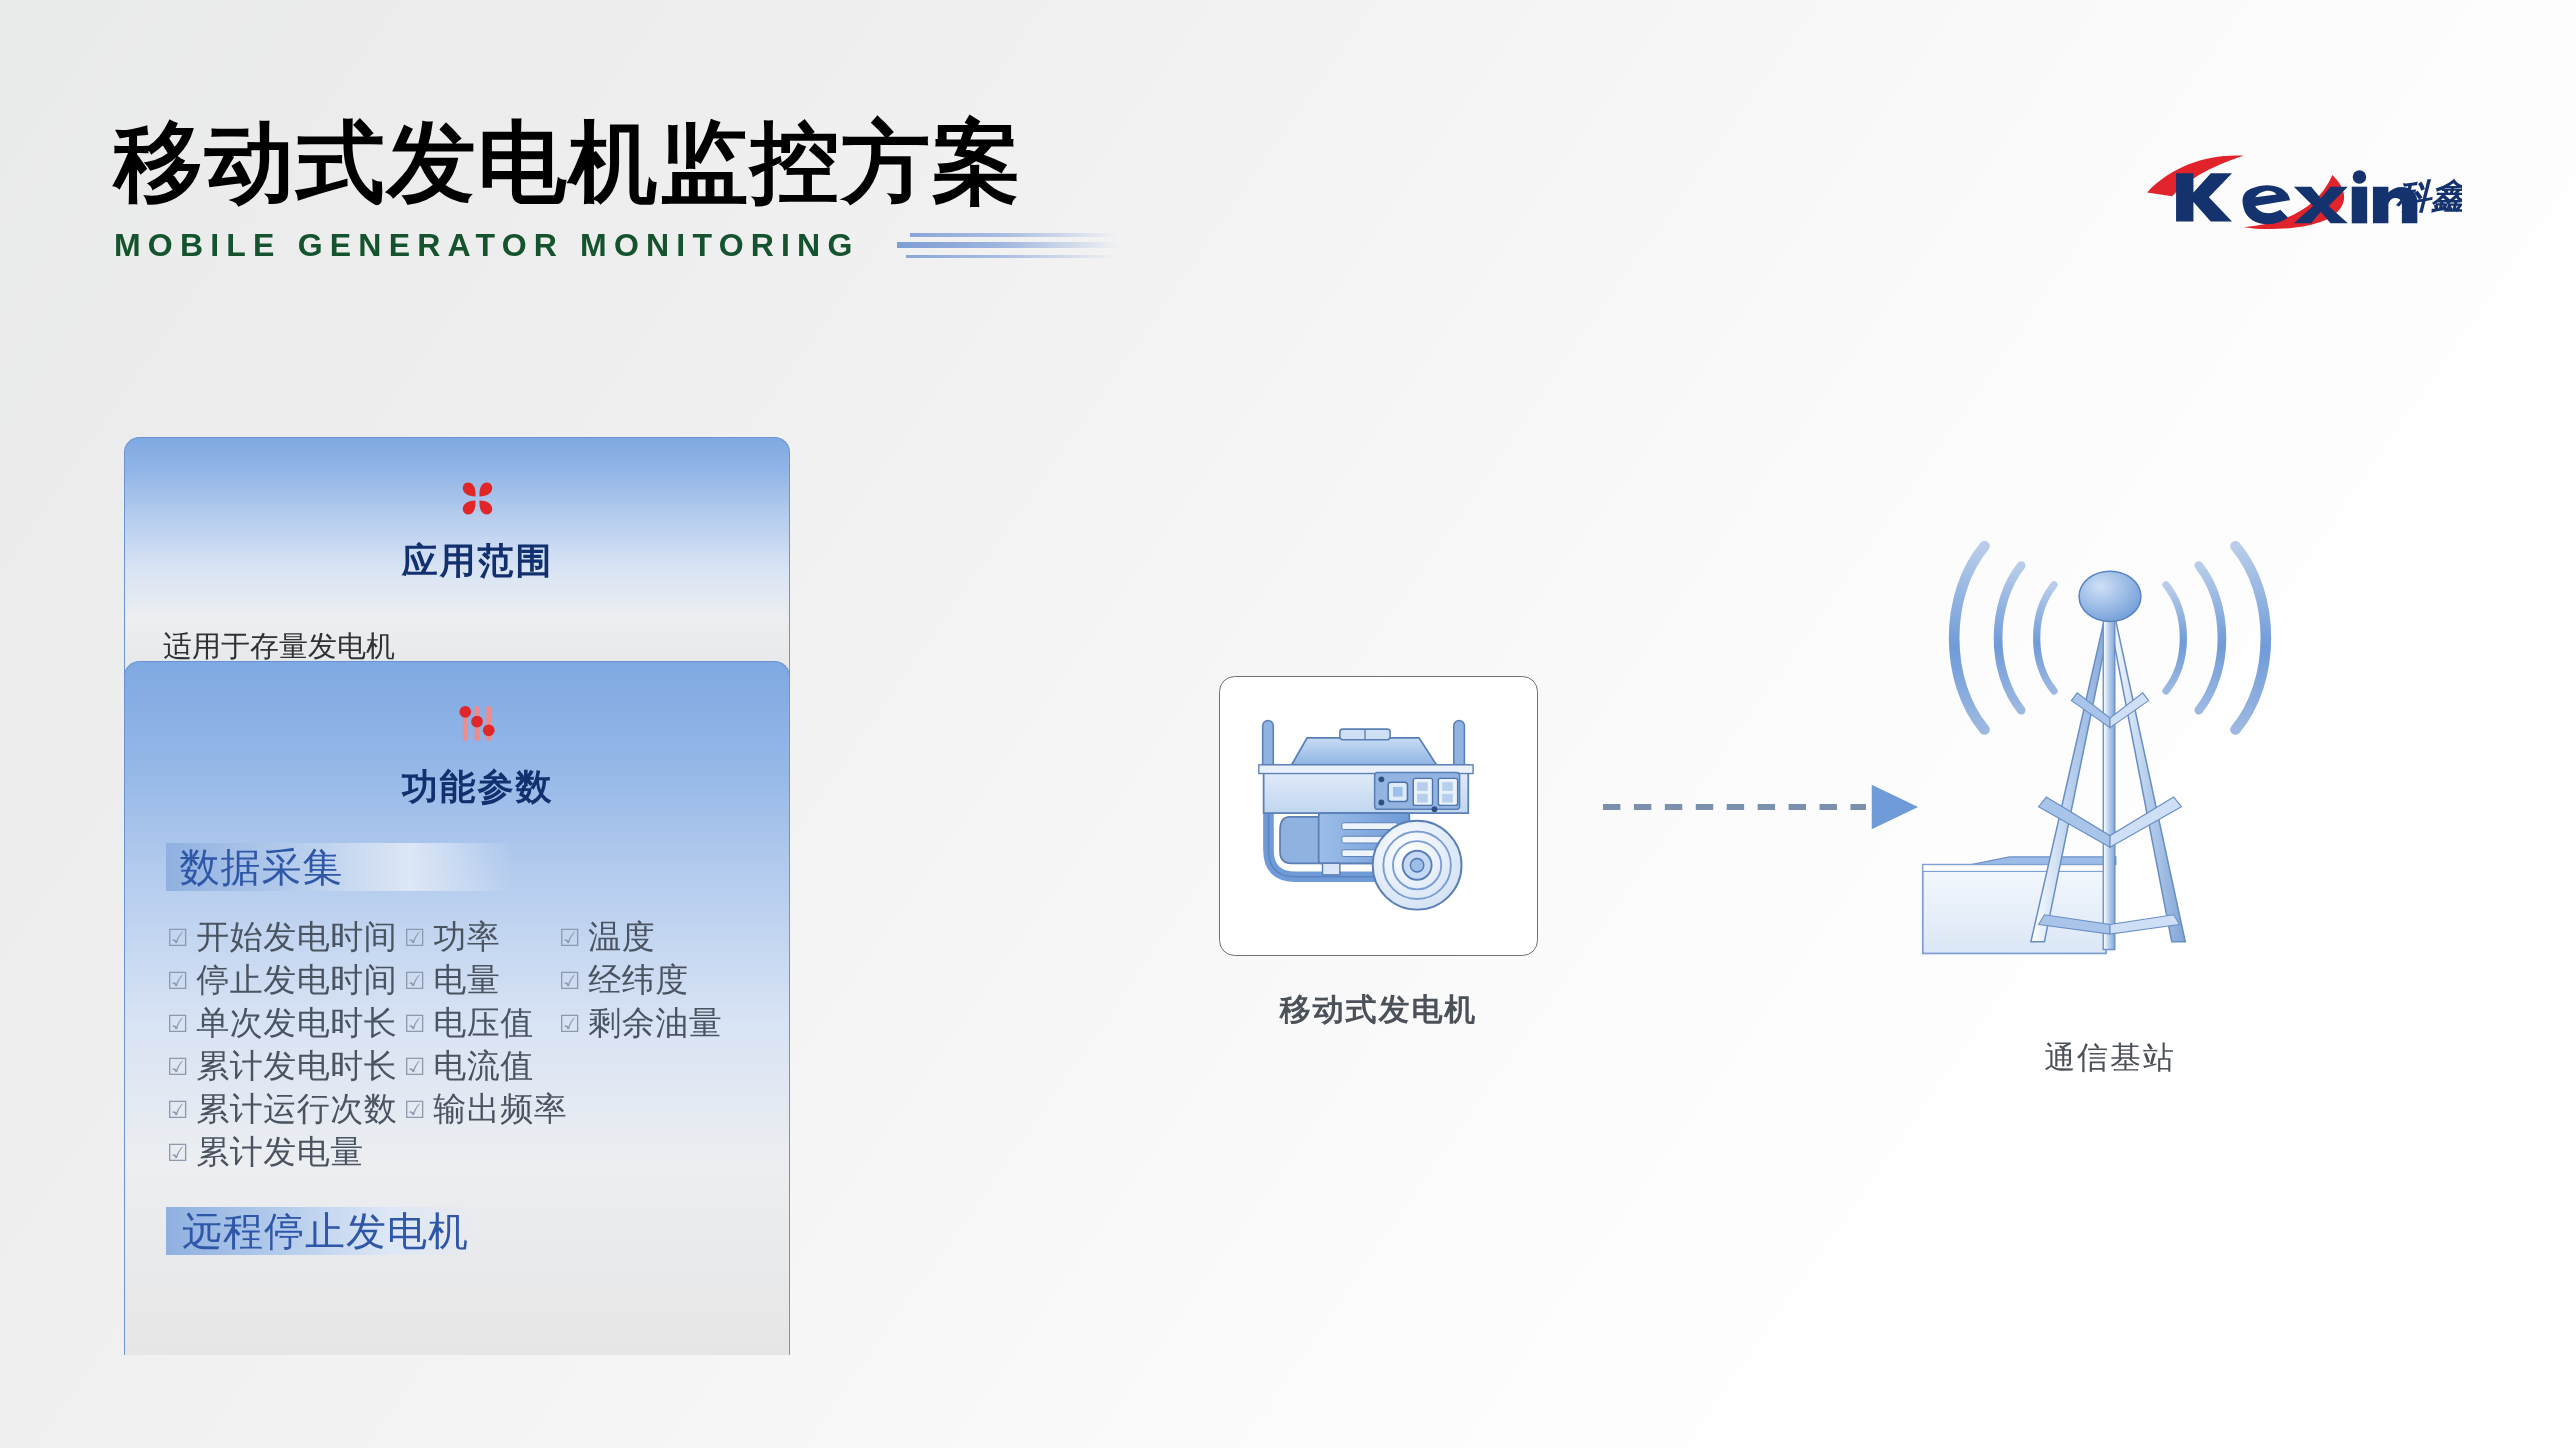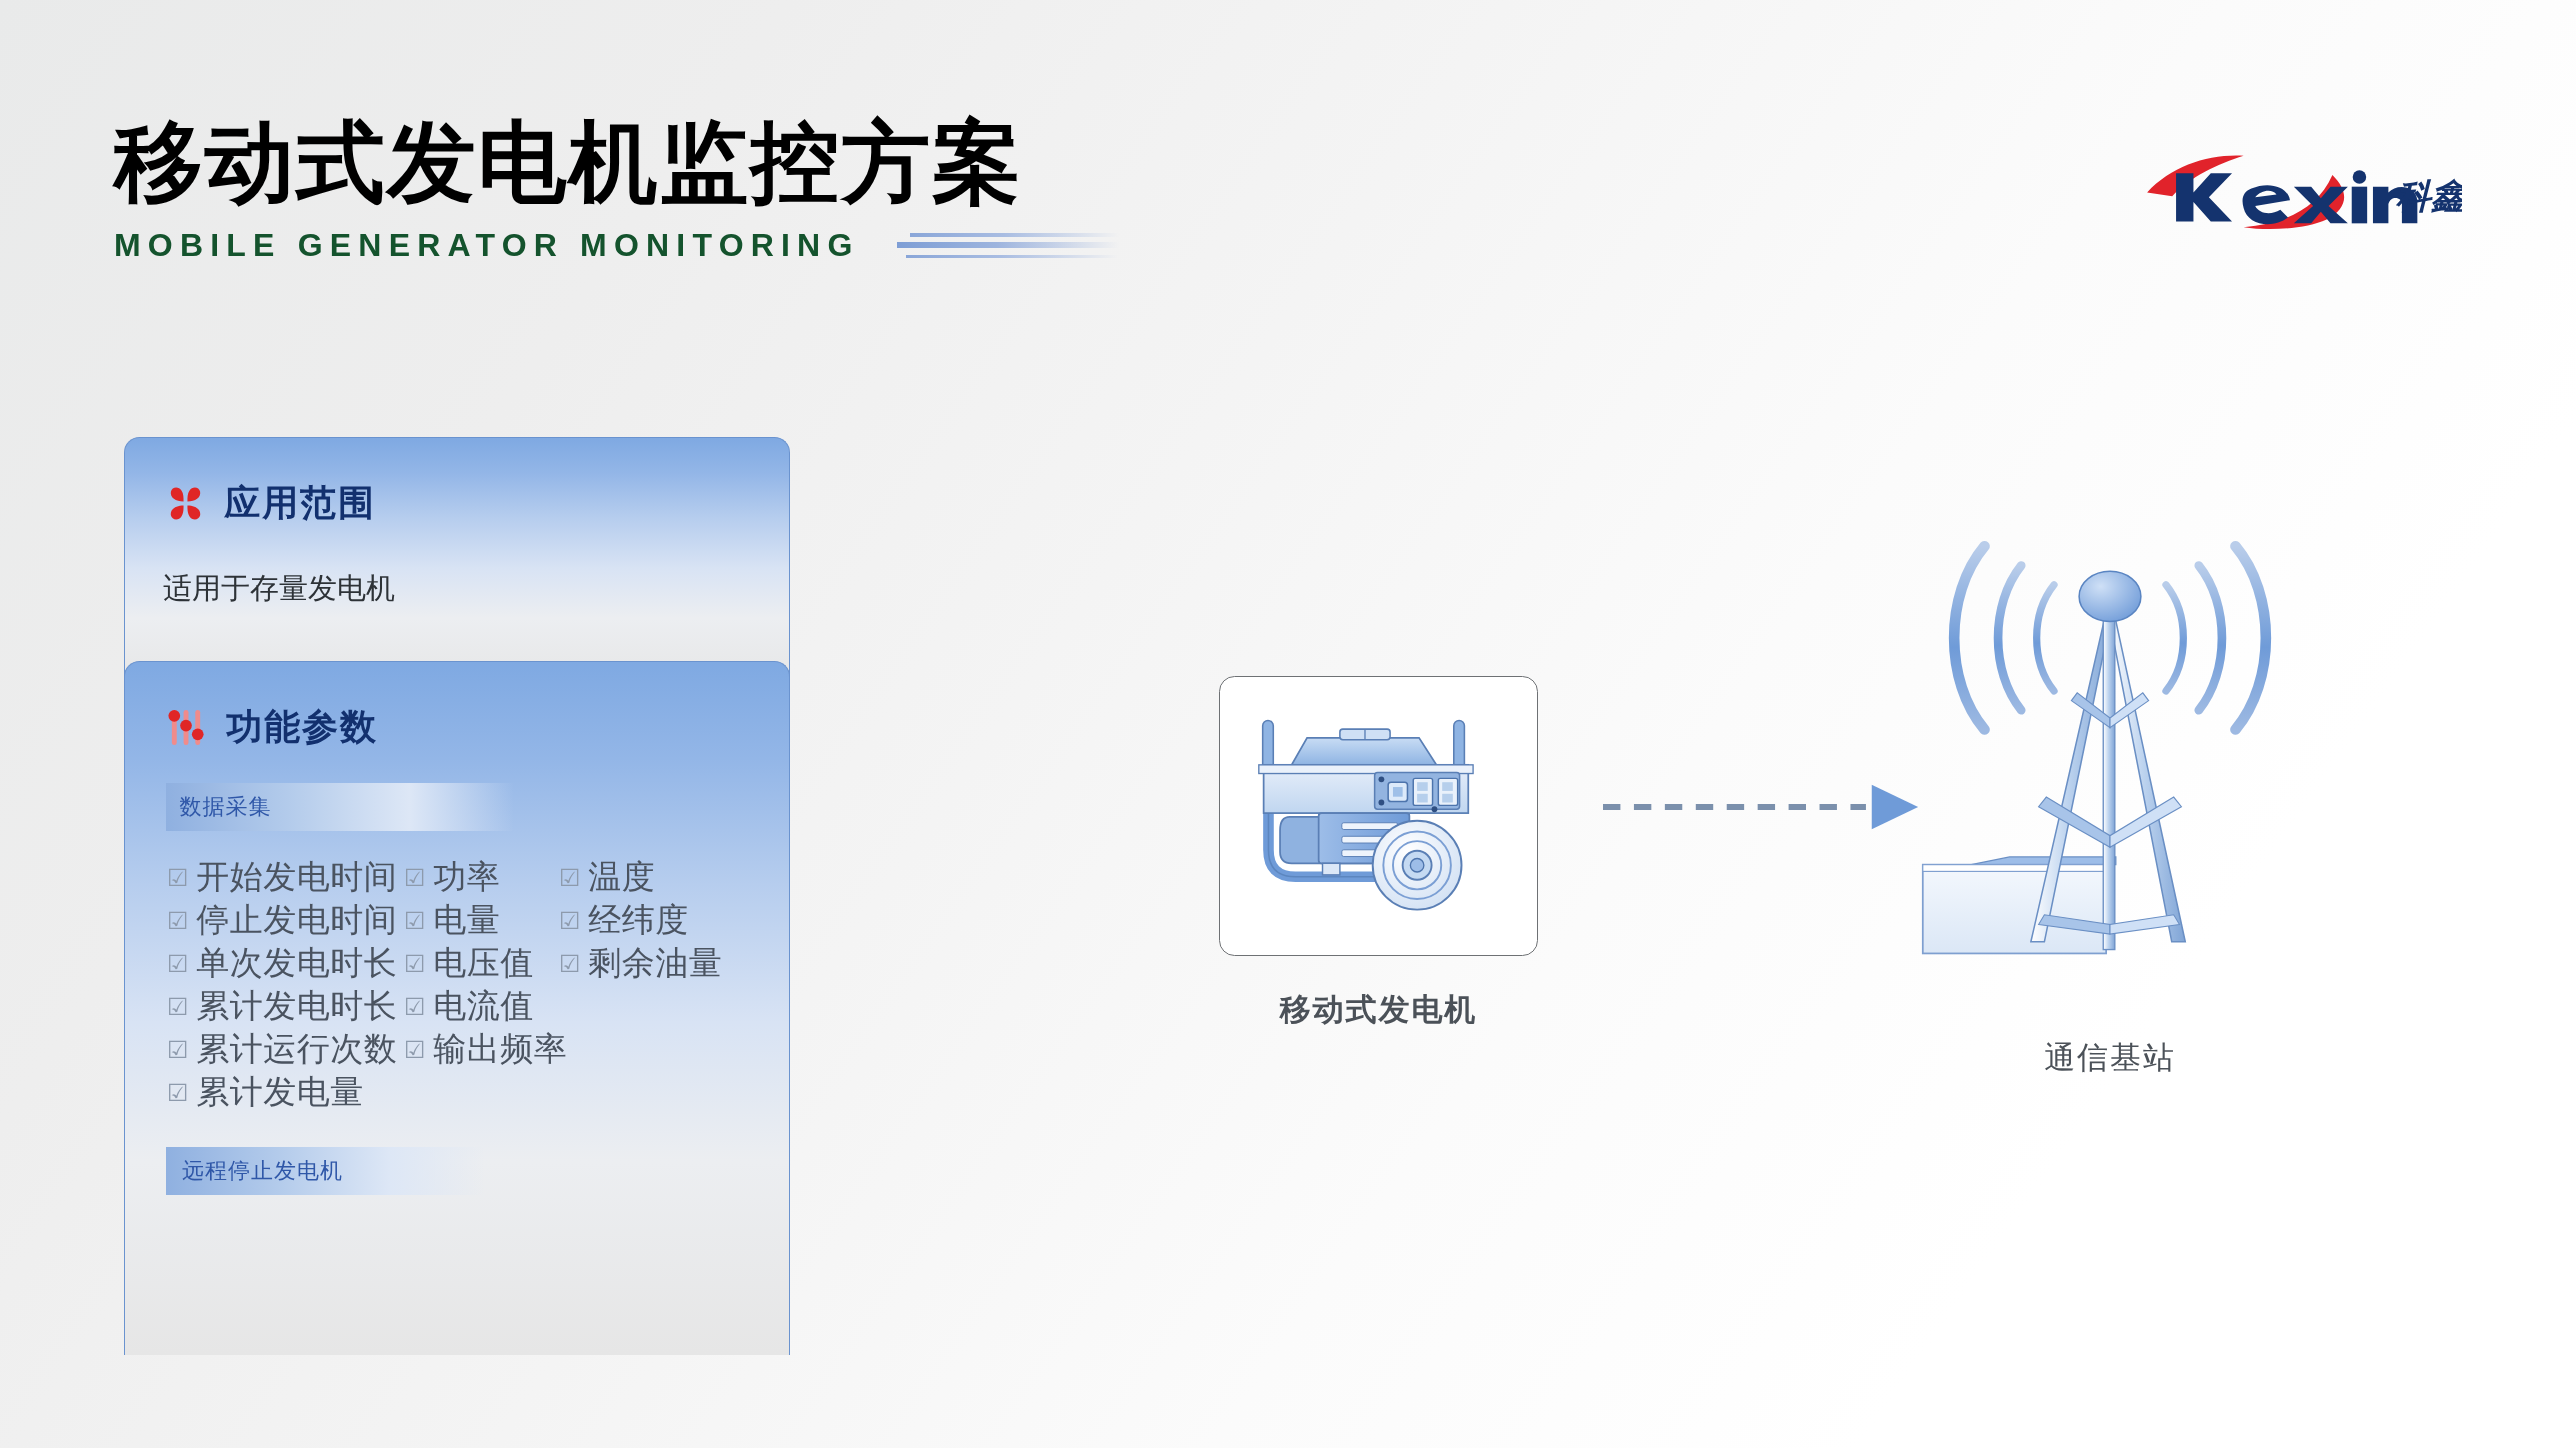--- a/index.html
+++ b/index.html
@@ -108,20 +108,21 @@
   }
 
   #card-scope { top: 0; height: 251px; z-index: 1; }
   #card-params { top: 224px; height: 694px; z-index: 2; }
 
   .card-head {
     display: flex;
     align-items: center;
     gap: 19.3px;
     padding: 41px 0 0 41px;
+    flex-direction: column;
   }
 
   .card-head-title {
     font-size: 36px;
     font-weight: bold;
     color: #12306e;
     letter-spacing: 1.9px;
     white-space: nowrap;
   }
 
@@ -141,21 +142,21 @@
   .section-bar {
     margin: 31px 0 0 41px;
     width: 348px;
     height: 48px;
     display: flex;
     align-items: center;
     padding-left: 13.5px;
     background: linear-gradient(to right, #8fb0e0 0%, #b3cbeb 35%, #dde7f6 70%, rgba(235,240,248,0) 100%);
   }
   .section-bar-label {
-    font-size: 22px;
+    font-size: 40px;
     color: #2f57a8;
     letter-spacing: 1px;
     white-space: nowrap;
   }
 
   #section-bar-remote { margin-top: 33px; width: 319px; padding-left: 16px; }
 
   
   #checklist {
     margin: 25px 0 0 42px;

